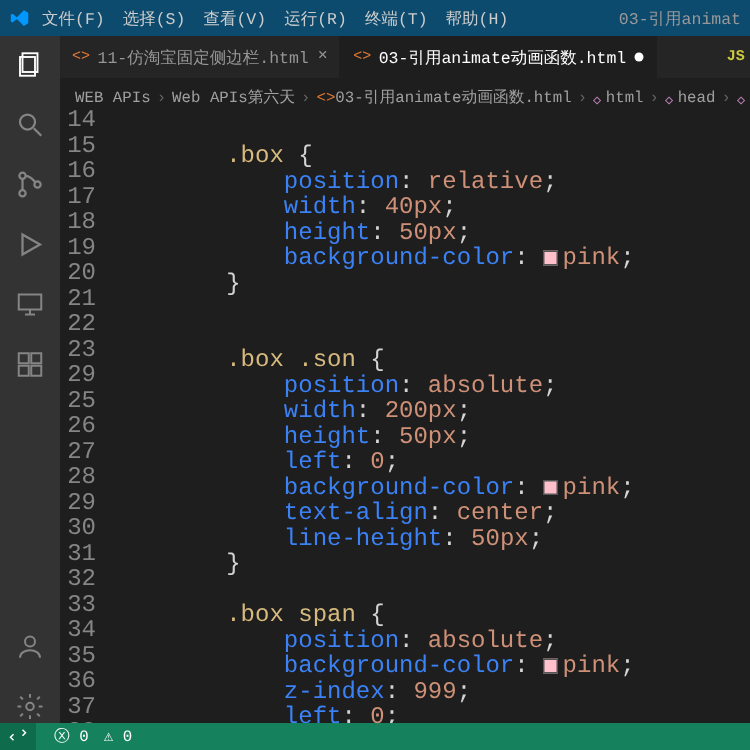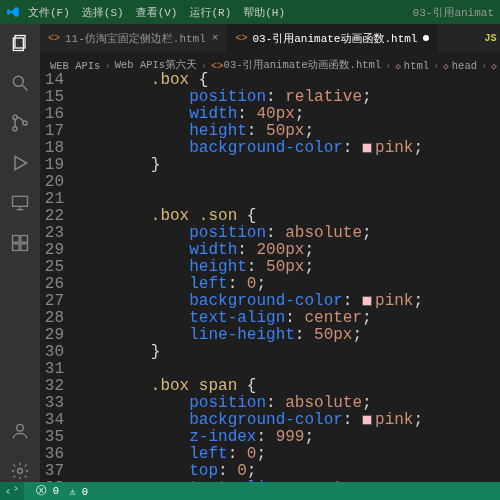--- a/index.html
+++ b/index.html
@@ -1,17 +1,17 @@
 <!DOCTYPE html>
 <html><head>
 <meta charset="utf-8">
 <style>
 *{margin:0;padding:0;box-sizing:border-box;font-family:Consolas,'Courier New',monospace;}
 body{background:#1e1e1e;color:#d4d4d4;font-size:12px;width:500px;height:500px;overflow:hidden;}
-.titlebar{height:24px;background:#14532d;display:flex;align-items:center;padding:0 6px;font-size:11px;color:#ccc;}
+.titlebar{height:24px;background:#0c4a6e;display:flex;align-items:center;padding:0 6px;font-size:11px;color:#ccc;}
 .titlebar .logo{width:14px;height:14px;margin-right:8px;display:flex;align-items:center;justify-content:center;}
 .titlebar .menu-item{margin-right:12px;cursor:pointer;}
 .titlebar .title-right{margin-left:auto;color:#999;}
 .main{display:flex;height:calc(100% - 24px - 18px);}
 .activitybar{width:40px;background:#333;display:flex;flex-direction:column;align-items:center;padding-top:8px;gap:18px;}
 .activitybar .ab-icon{width:22px;height:22px;color:#858585;display:flex;align-items:center;justify-content:center;cursor:pointer;}
 .activitybar .ab-icon.active{color:#fff;}
 .activitybar .spacer{flex:1;}
 .editor-area{flex:1;display:flex;flex-direction:column;background:#1e1e1e;min-width:0;}
 .tabs{height:28px;background:#252526;display:flex;align-items:stretch;overflow:hidden;}
@@ -20,40 +20,41 @@
 .tab .ficon{margin-right:5px;font-size:10px;}
 .tab .close{margin-left:6px;color:#999;font-size:11px;}
 .tab .dot{width:6px;height:6px;border-radius:50%;background:#fff;margin-left:6px;}
 .html-ico{color:#e37933;}
 .js-ico{color:#cbcb41;font-weight:bold;font-size:9px;margin-left:38px;}
 .breadcrumb{height:20px;display:flex;align-items:flex-end;padding:0 10px;font-size:10.5px;color:#a0a0a0;overflow:hidden;white-space:nowrap;}
 .breadcrumb .sep{margin:0 4px;color:#666;}
 .breadcrumb .bc-ico{color:#c586c0;margin-right:3px;font-size:9px;}
 .code{flex:1;display:flex;overflow:hidden;font-size:16px;line-height:17px;}
 .gutter{width:34px;text-align:right;color:#858585;padding-right:10px;user-select:none;}
-.lines{flex:1;white-space:pre;}
+.lines{flex:1;white-space:pre;margin-top:24px;}
 .y{color:#d7ba7d;}.b{color:#3b82f6;}.o{color:#ce9178;}.w{color:#d4d4d4;}.g{color:#808080;}
 .swatch{display:inline-block;width:10px;height:10px;background:#ffc0cb;border:1px solid #555;vertical-align:middle;margin-right:3px;}
 .statusbar{height:18px;background:#16825d;color:#fff;display:flex;align-items:center;padding:0 8px;font-size:10.5px;gap:10px;}
 .statusbar .remote{background:#0e6b4b;height:100%;display:flex;align-items:center;padding:0 6px;margin-left:-8px;margin-right:2px;}
 svg{display:block;}
 </style>
 </head>
 <body>
 
 <div class="titlebar">
   <span class="logo">
     <svg viewBox="0 0 24 24" width="14" height="14">
         <path fill="#0098ff" d="M17 3l5 3v12l-5 3-8-8-5 4-2-1V8l2-1 5 4 8-8z"></path>
       </svg>
   </span>
   <span class="menu-item">文件(F)</span>
   <span class="menu-item">选择(S)</span>
   <span class="menu-item">查看(V)</span>
   <span class="menu-item">运行(R)</span>
+  <span class="menu-item">终端(T)</span>
   <span class="menu-item">帮助(H)</span>
   <span class="title-right">03-引用animat</span>
 </div>
 
 <div class="main">
   <div class="activitybar">
     <div class="ab-icon active">
         <svg width="20" height="20" viewBox="0 0 24 24" stroke="currentColor" fill="none" stroke-width="1.5">
           <rect x="6" y="3" width="12" height="15"></rect>
           <rect x="4" y="6" width="12" height="15"></rect>

